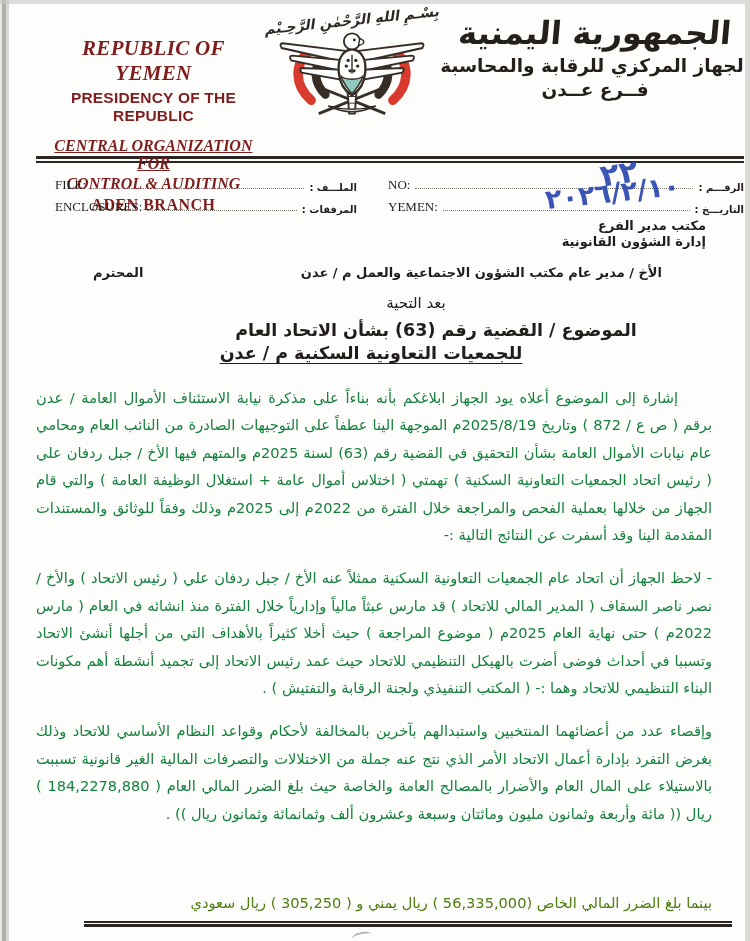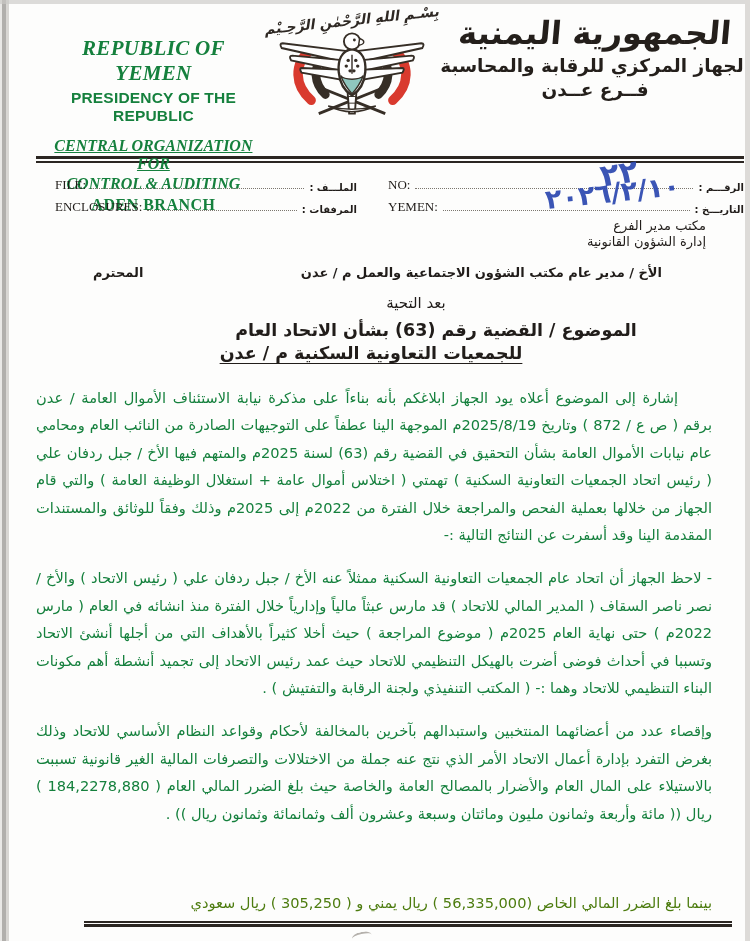--- a/index.html
+++ b/index.html
@@ -9,21 +9,21 @@
     font-family:"DejaVu Sans",sans-serif;
   }
   
   .edge-left{position:absolute;left:0;top:0;bottom:0;width:9px;
     background:linear-gradient(90deg,#e9e8e6 0 2px,#b1afac 2px 6px,#d8d6d3 6px 9px);}
   .edge-top{position:absolute;top:0;left:0;right:0;height:4px;background:#cbc9c6;opacity:.65;}
   .edge-right{position:absolute;right:0;top:0;bottom:0;width:5px;background:#dddbd8;}
 
   
   .masthead{display:flex;height:156px;box-sizing:border-box;padding-top:6px;}
-  .mast-en{width:248px;margin-left:42px;text-align:center;padding-top:30px;color:#15803d;}
+  .mast-en{width:248px;margin-left:42px;text-align:center;padding-top:30px;color:#7f1d1d;}
   .en1{font:italic bold 21px "Liberation Serif",serif;letter-spacing:.3px;}
   .en2{font:bold 15.5px "Liberation Sans",sans-serif;margin-top:3px;letter-spacing:.2px;}
   .en3{font:italic bold 16px "Liberation Serif",serif;margin-top:12px;text-decoration:underline;}
   .en4{font:italic bold 16px "Liberation Serif",serif;margin-top:2px;}
   .en5{font:bold 16px "Liberation Serif",serif;margin-top:3px;letter-spacing:.5px;}
   .mast-center{width:178px;text-align:center;}
   .bismillah{font-size:14px;font-weight:bold;white-space:nowrap;
     transform:rotate(-6deg) skewX(-14deg);margin-top:6px;color:#2e2823;}
   .mast-center svg{margin-top:2px;}
   .mast-ar{flex:1;text-align:center;padding-top:8px;font-weight:bold;direction:rtl;color:#241f1b;}
@@ -40,21 +40,21 @@
   .rg{display:flex;align-items:flex-end;}
   .rg-right{width:356px;}
   .rg-left{width:302px;}
   .lbl-ar{font-weight:bold;font-size:10px;white-space:nowrap;}
   .lbl-en{font-family:"Liberation Serif",serif;font-size:13px;direction:ltr;white-space:nowrap;}
   .dots{flex:1;border-bottom:1.5px dotted #7b766e;margin:0 5px 4px 5px;height:10px;}
   .hw{position:absolute;color:#2b47b0;font-weight:bold;white-space:nowrap;opacity:.92;}
   .hw-no{top:-16px;left:545px;font-size:31px;transform:rotate(-9deg);}
   .hw-date{top:6px;left:490px;font-size:27px;letter-spacing:1px;transform:rotate(-6deg);}
 
-  .office{direction:rtl;text-align:right;margin:3px 44px 0 0;font-size:13px;line-height:16px;font-weight:400;}
+  .office{direction:rtl;text-align:right;margin:3px 44px 0 0;font-size:13px;line-height:16px;font-weight:700;}
 
   .addr-row{direction:rtl;display:flex;justify-content:space-between;align-items:baseline;
     margin:15px 88px 0 93px;}
   .addr,.honorific{font-weight:bold;font-size:13px;white-space:nowrap;}
 
   .salutation{direction:rtl;text-align:center;position:relative;left:41px;margin-top:14px;font-size:15px;}
 
   .subj{direction:rtl;text-align:center;font-weight:bold;font-size:17.5px;}
   .subj1{position:relative;left:61px;margin-top:8px;}
   .subj2{position:relative;left:-4px;margin-top:3px;text-decoration:underline;text-underline-offset:4px;}

